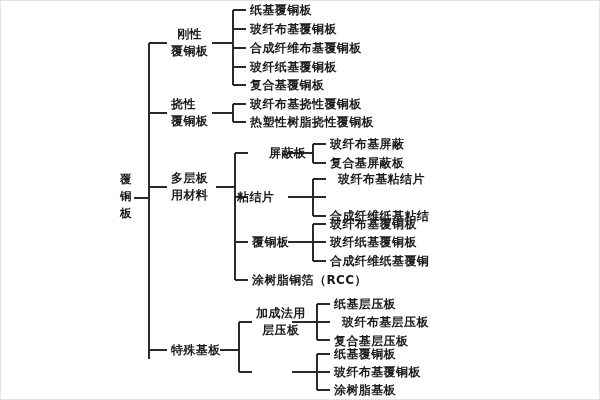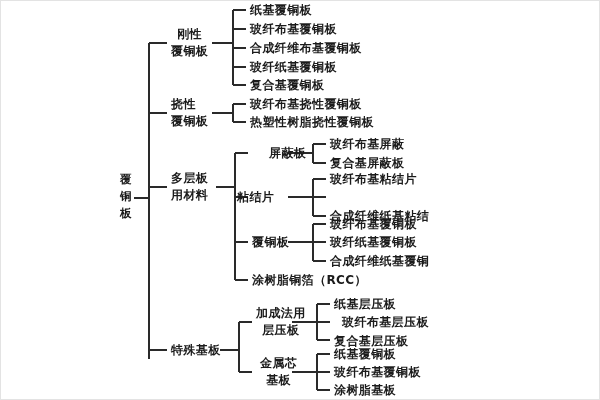--- a/index.html
+++ b/index.html
@@ -148,41 +148,37 @@
   <div class="lbl two" style="left:170px;top:169px;text-align:center;">
     <div>多层板</div>
     <div>用材料</div>
   </div>
 
   <div class="lbl" style="left:268px;top:145px;">屏蔽板</div>
   <div class="lbl" style="left:329px;top:136px;">玻纤布基屏蔽</div>
   <div class="lbl" style="left:329px;top:155px;">复合基屏蔽板</div>
 
   <div class="lbl" style="left:236px;top:189px;">粘结片</div>
-  <div class="lbl" style="left:329px;top:171px;">玻纤布基粘结片</div>
+  <div class="lbl" style="left:337px;top:171px;">玻纤布基粘结片</div>
   <div class="lbl" style="left:329px;top:208px;">合成纤维纸基粘结</div>
 
   <div class="lbl" style="left:251px;top:234px;">覆铜板</div>
   <div class="lbl" style="left:329px;top:216px;">玻纤布基覆铜板</div>
   <div class="lbl" style="left:329px;top:234px;">玻纤纸基覆铜板</div>
   <div class="lbl" style="left:329px;top:253px;">合成纤维纸基覆铜</div>
 
   <div class="lbl" style="left:251px;top:272px;">涂树脂铜箔（RCC）</div>
 
   <div class="lbl" style="left:170px;top:342px;">特殊基板</div>
 
   <div class="lbl two" style="left:255px;top:304px;text-align:center;">
     <div>加成法用</div>
     <div>层压板</div>
   </div>
   <div class="lbl" style="left:333px;top:296px;">纸基层压板</div>
   <div class="lbl" style="left:333px;top:314px;margin-left:8px;">玻纤布基层压板</div>
   <div class="lbl" style="left:333px;top:334px;font-family:Liberation Mono, monospace;">复合基层压板</div>
 
-  <div class="lbl two" style="left:259px;top:354px;text-align:center;">
-    <div>金属芯</div>
-    <div>基板</div>
-  </div>
   <div class="lbl" style="left:333px;top:346px;">纸基覆铜板</div>
   <div class="lbl" style="left:333px;top:364px;">玻纤布基覆铜板</div>
   <div class="lbl" style="left:333px;top:382px;">涂树脂基板</div>
 
 </div>
 
 </body></html>

